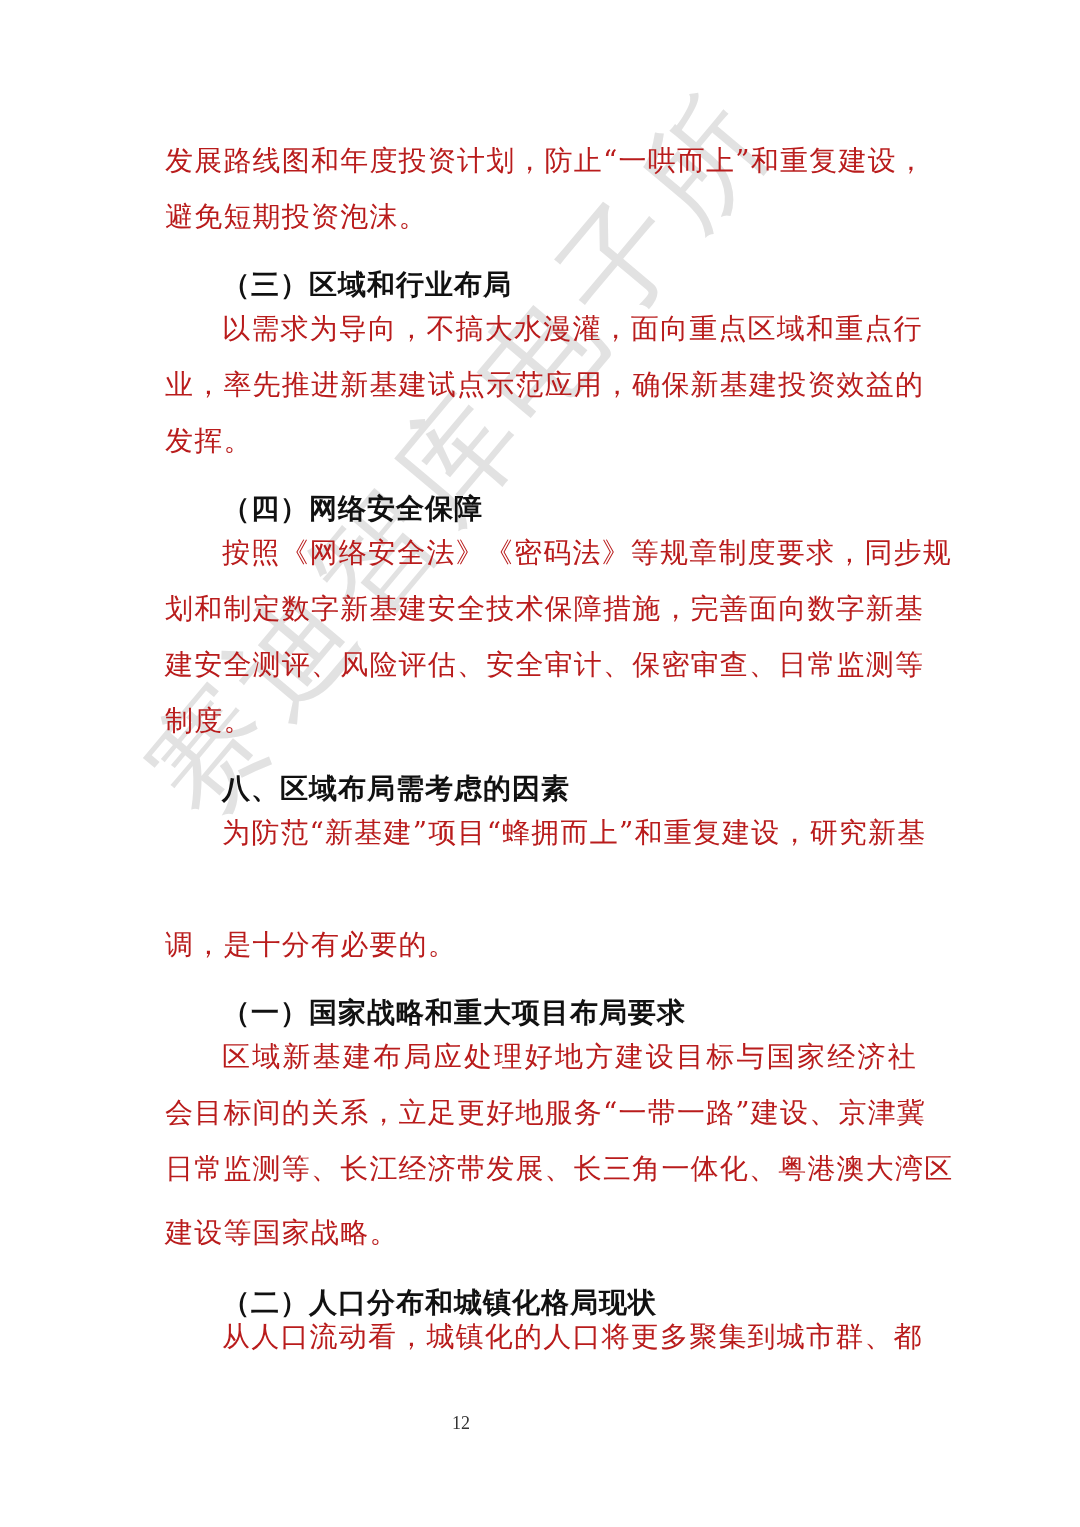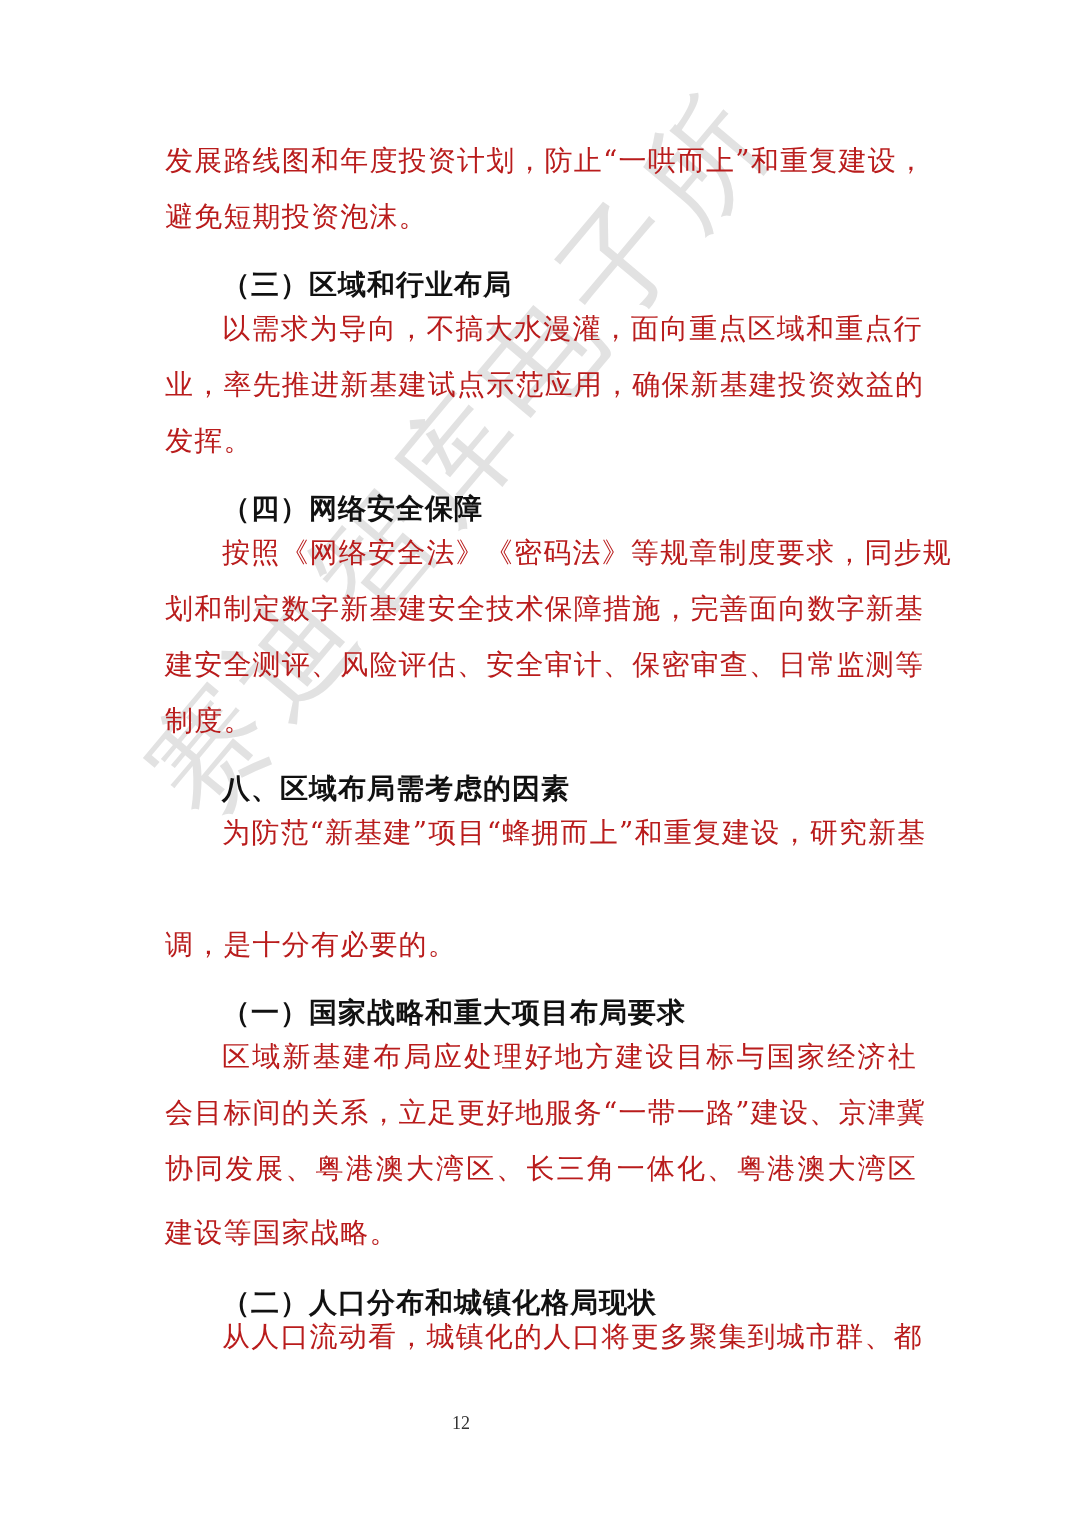--- a/index.html
+++ b/index.html
@@ -79,21 +79,21 @@
 
   <div class="heading" style="top:758px; left:222px;">八、区域布局需考虑的因素</div>
 
   <div class="line indent just" style="top:814px;">为防范“新基建”项目“蜂拥而上”和重复建设，研究新基</div>
   <div class="line" style="top:926px;">调，是十分有必要的。</div>
 
   <div class="heading" style="top:982px;">（一）国家战略和重大项目布局要求</div>
 
   <div class="line indent just" style="top:1038px;">区域新基建布局应处理好地方建设目标与国家经济社</div>
   <div class="line just" style="top:1094px;">会目标间的关系，立足更好地服务“一带一路”建设、京津冀</div>
-  <div class="line just" style="top:1150px;">协同发展、粤港澳大湾区、长三角一体化、粤港澳大湾区</div>
+  <div class="line just" style="top:1150px;">日常监测等、长江经济带发展、长三角一体化、粤港澳大湾区</div>
   <div class="line" style="top:1206px;margin-top:8px;">建设等国家战略。</div>
 
   <div class="heading" style="top:1272px;">（二）人口分布和城镇化格局现状</div>
 
   <div class="line indent just" style="top:1318px;">从人口流动看，城镇化的人口将更多聚集到城市群、都</div>
 
   <div class="page-number">12</div>
 </div>
 
 </body></html>

